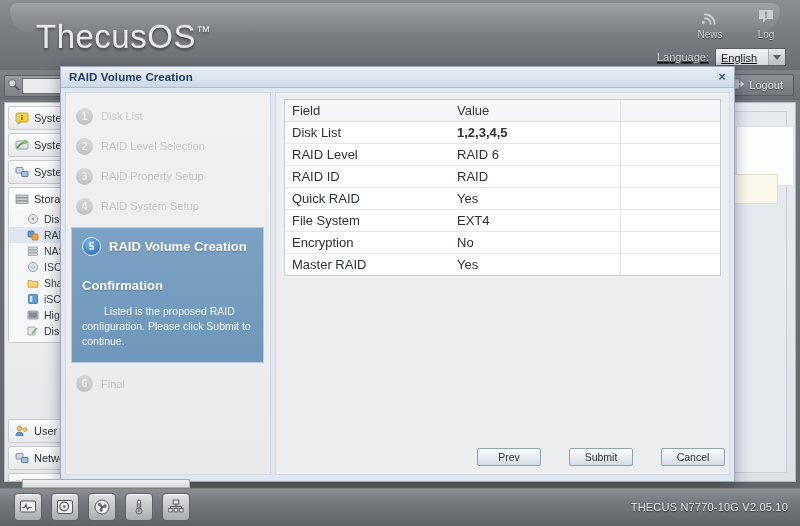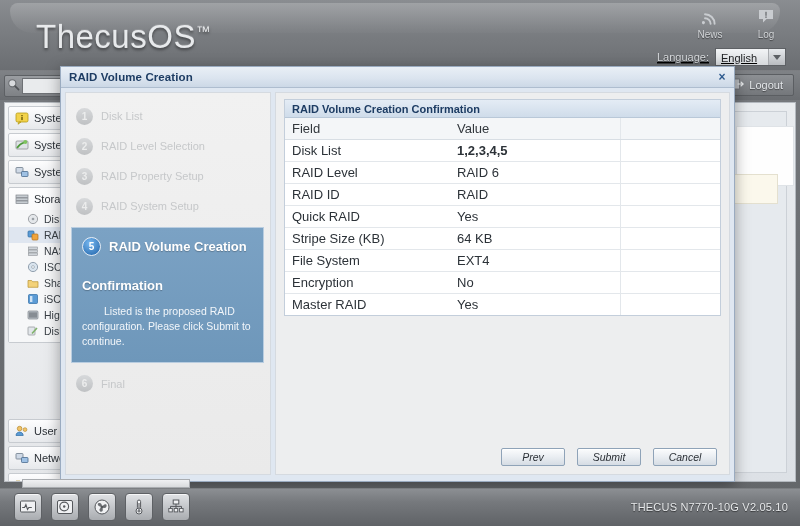--- a/index.html
+++ b/index.html
@@ -290,22 +290,22 @@
   table.conf td.c3 { border-left: 1px solid #e3e7eb; }
   table.conf tr.hdr td {
     background: #f4f6f8; color: #33383d;
     border-bottom: 1px solid #d8dee4;
   }
   table.conf tr:last-child td { border-bottom: none; }
   td.bold { font-weight: bold; }
 
   
   .modal-footer {
-    position: absolute; right: 12px; bottom: 8px;
-    display: flex; gap: 12px; font-style: italic;
+    position: absolute; right: 4px; bottom: 8px;
+    display: flex; gap: 28px;
   }
   .btn {
     width: 64px; height: 18px;
     font-size: 10.5px; color: #2b3036;
     background: linear-gradient(180deg,#fbfcfd 0%, #eaeef2 48%, #d5dce4 100%);
     border: 1px solid #8fa3b8;
     border-radius: 2px;
     display: flex; align-items: center; justify-content: center;
     cursor: pointer;
     box-shadow: inset 0 1px 0 #fff;
@@ -589,23 +589,20 @@
         </div>
 
         <div class="step">
           <span class="num">6</span>
           <span>Final</span>
         </div>
       </div>
 
       <div class="tablecol">
         <div class="tbl-wrap">
-          <div class="tbl-head">
-            <span class="t">RAID Volume Creation Confirmation</span>
-          </div>
           <table class="conf">
             <tbody>
               <tr class="hdr">
                 <td class="c1">Field</td>
                 <td class="c2">Value</td>
                 <td class="c3"></td>
               </tr>
               <tr>
                 <td class="c1">Disk List</td>
                 <td class="c2 bold">1,2,3,4,5</td>
@@ -620,25 +617,20 @@
                 <td class="c1">RAID ID</td>
                 <td class="c2">RAID</td>
                 <td class="c3"></td>
               </tr>
               <tr>
                 <td class="c1">Quick RAID</td>
                 <td class="c2">Yes</td>
                 <td class="c3"></td>
               </tr>
               <tr>
-                <td class="c1">Stripe Size (KB)</td>
-                <td class="c2">64 KB</td>
-                <td class="c3"></td>
-              </tr>
-              <tr>
                 <td class="c1">File System</td>
                 <td class="c2">EXT4</td>
                 <td class="c3"></td>
               </tr>
               <tr>
                 <td class="c1">Encryption</td>
                 <td class="c2">No</td>
                 <td class="c3"></td>
               </tr>
               <tr>

